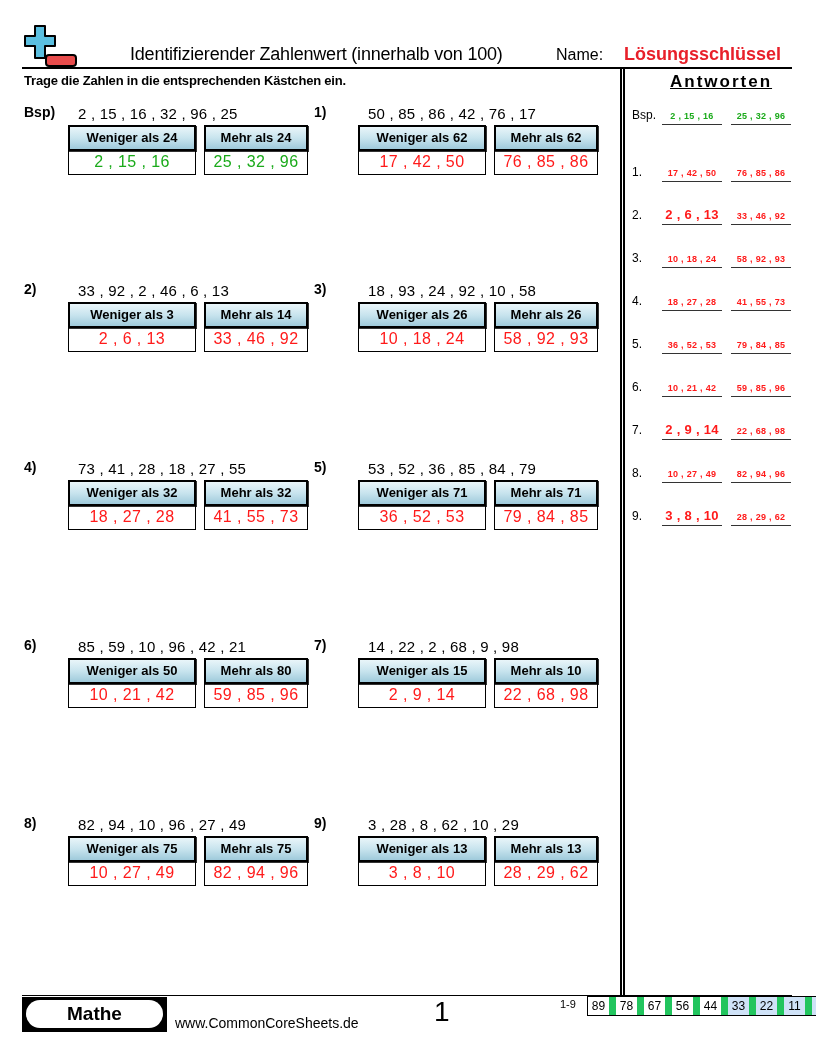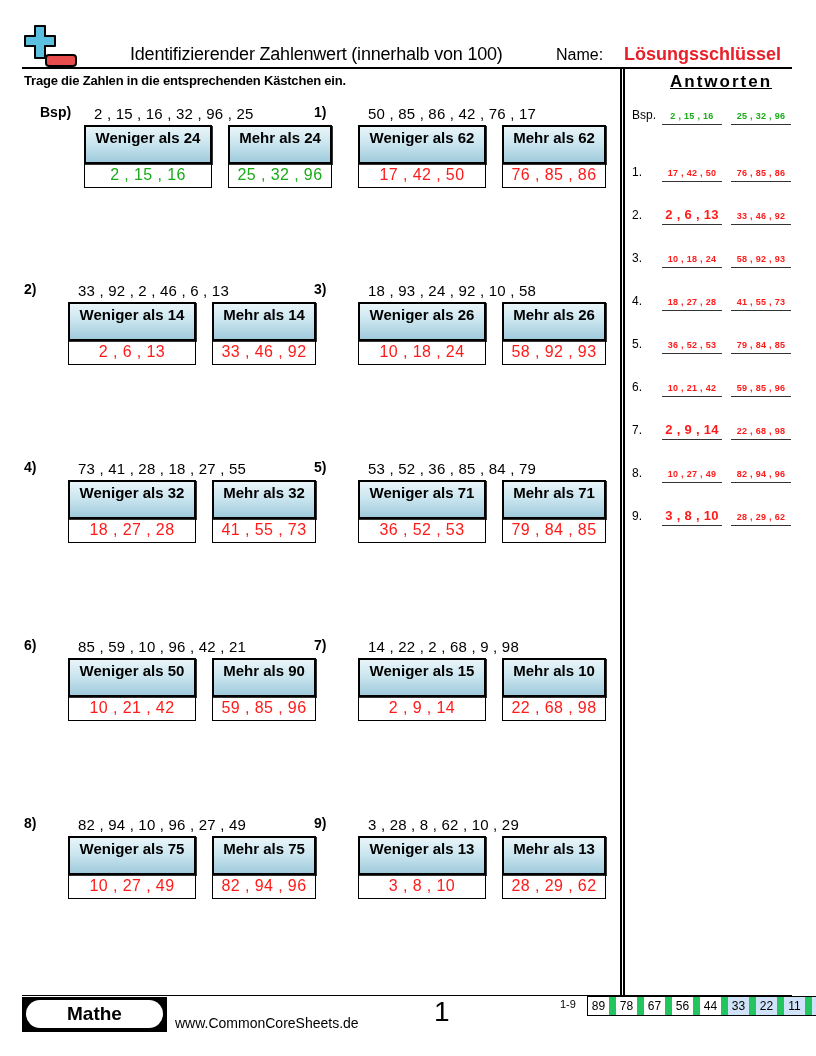--- a/index.html
+++ b/index.html
@@ -28,24 +28,24 @@
   .ans-cell.c1 { left: 30px; }
   .ans-cell.c2 { left: 99px; }
   .green { color: #1aaa1a !important; }
 
   
   .problem { width: 300px; height: 80px; }
   .p-label { position: absolute; left: 0; top: 0; font-size: 14px; font-weight: bold; }
   .p-list { position: absolute; left: 54px; top: 1px; font-size: 15px; letter-spacing: 0.2px; }
   .box { position: absolute; top: 21px; width: 128px; }
   .box.b1 { left: 44px; }
-  .box.b2 { left: 188px; width: 104px; border-radius: 20px; }
-  .box-head { height: 39px; border: 2px solid #000; box-sizing: border-box;
+  .box.b2 { left: 180px; width: 104px; border-radius: 20px; }
+  .box-head { height: 26px; border: 2px solid #000; box-sizing: border-box;
               background: linear-gradient(to bottom, #e9f5f9 0%, #c8e4ee 50%, #9fcadb 100%);
-              box-shadow: 1px 1px 0 #333; text-align: center; font-size: 15px; font-weight: bold; line-height: 22px; }
+              box-shadow: 1px 1px 0 #333; text-align: center; font-size: 13px; font-weight: bold; line-height: 22px; }
   .box-body { height: 24px; border: 1px solid #000; border-top: none; box-sizing: border-box; text-align: center;
               font-size: 16px; line-height: 22px; color: #ff1a1a; letter-spacing: 0.4px; }
 
   
   .foot-rule { left: 22px; top: 995px; width: 770px; height: 1px; background: #000; }
   .mathe-wrap { left: 22px; top: 997px; width: 145px; height: 35px; background: #000; }
   .mathe-pill { position: absolute; left: 4px; top: 3px; width: 137px; height: 28px; background: #fff; border-radius: 14px;
                 text-align: center; font-size: 19px; font-weight: bold; line-height: 28px; }
   .site { left: 175px; top: 1015px; font-size: 14px; }
   .page-num { left: 434px; top: 996px; font-size: 28px; }
@@ -63,21 +63,21 @@
   <rect x="24" y="31" width="30" height="11" rx="3" fill="#e84c4c" stroke="#000" stroke-width="2"></rect>
 </svg>
 <div class="abs title">Identifizierender Zahlenwert (innerhalb von 100)</div>
 <div class="abs name-label">Name:</div>
 <div class="abs name-value">Lösungsschlüssel</div>
 <div class="abs top-rule"></div>
 <div class="abs instructions">Trage die Zahlen in die entsprechenden Kästchen ein.</div>
 
 <div class="abs vdiv"></div>
 
-<div class="abs problem" style="left:24px; top:104px;margin-left:16px;">
+<div class="abs problem" style="left:24px; top:104px;">
   <div class="p-label">Bsp)</div>
   <div class="p-list">2 , 15 , 16 , 32 , 96 , 25</div>
   <div class="box b1">
     <div class="box-head">Weniger als 24</div>
     <div class="box-body green">2 , 15 , 16</div>
   </div>
   <div class="box b2">
     <div class="box-head">Mehr als 24</div>
     <div class="box-body green">25 , 32 , 96</div>
   </div>
@@ -93,21 +93,21 @@
   <div class="box b2">
     <div class="box-head">Mehr als 62</div>
     <div class="box-body">76 , 85 , 86</div>
   </div>
 </div>
 
 <div class="abs problem" style="left:24px; top:281px;">
   <div class="p-label">2)</div>
   <div class="p-list">33 , 92 , 2 , 46 , 6 , 13</div>
   <div class="box b1">
-    <div class="box-head">Weniger als 14</div>
+    <div class="box-head">Weniger als 3</div>
     <div class="box-body">2 , 6 , 13</div>
   </div>
   <div class="box b2">
     <div class="box-head">Mehr als 14</div>
     <div class="box-body">33 , 46 , 92</div>
   </div>
 </div>
 
 <div class="abs problem" style="left:314px; top:281px;">
   <div class="p-label">3)</div>
@@ -149,21 +149,21 @@
 </div>
 
 <div class="abs problem" style="left:24px; top:637px;">
   <div class="p-label">6)</div>
   <div class="p-list">85 , 59 , 10 , 96 , 42 , 21</div>
   <div class="box b1">
     <div class="box-head">Weniger als 50</div>
     <div class="box-body">10 , 21 , 42</div>
   </div>
   <div class="box b2">
-    <div class="box-head">Mehr als 90</div>
+    <div class="box-head">Mehr als 80</div>
     <div class="box-body">59 , 85 , 96</div>
   </div>
 </div>
 
 <div class="abs problem" style="left:314px; top:637px;">
   <div class="p-label">7)</div>
   <div class="p-list">14 , 22 , 2 , 68 , 9 , 98</div>
   <div class="box b1">
     <div class="box-head">Weniger als 15</div>
     <div class="box-body">2 , 9 , 14</div>

